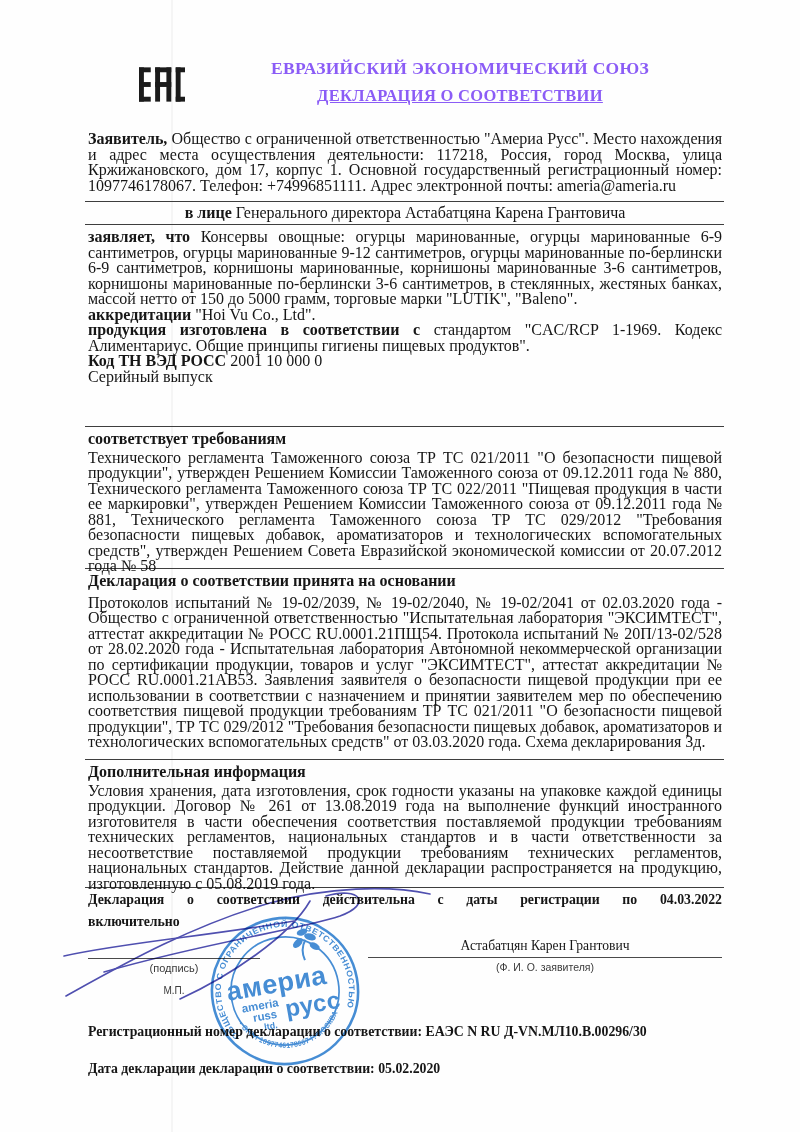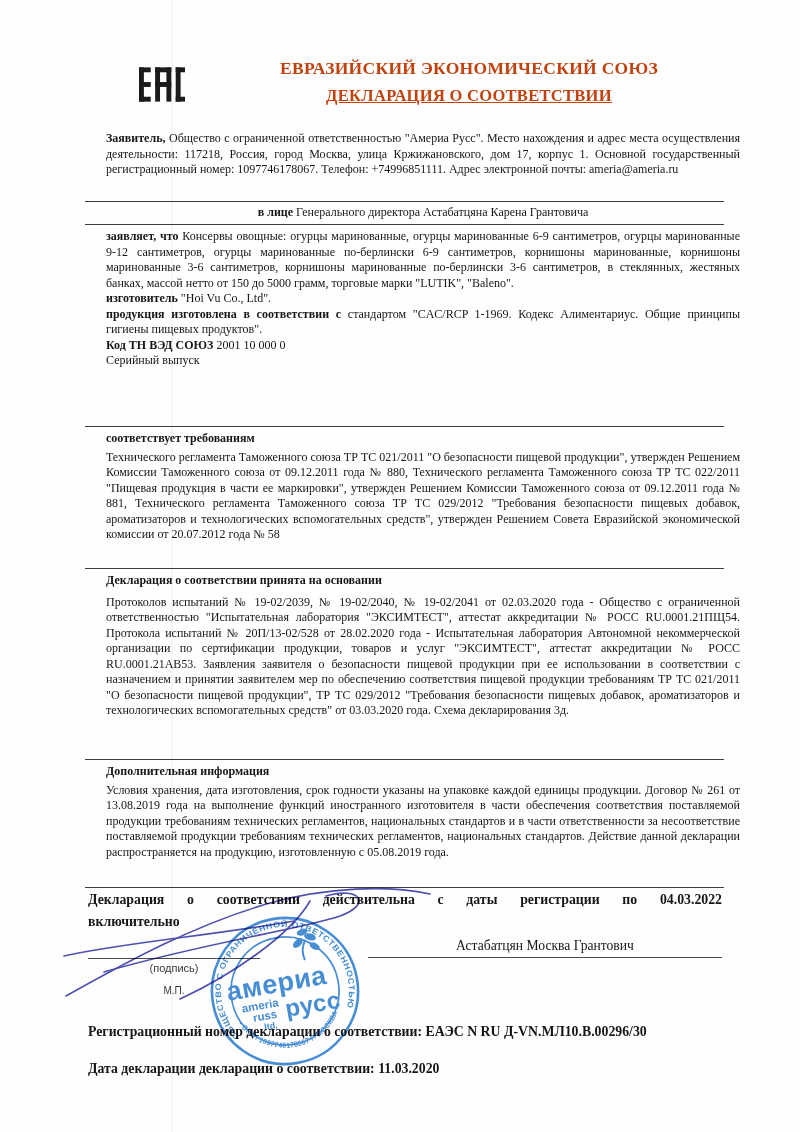--- a/index.html
+++ b/index.html
@@ -1,27 +1,27 @@
 <!DOCTYPE html>
 <html><head>
 <meta charset="utf-8">
 <style>
   html,body{margin:0;padding:0;background:#ffffff;}
   .page{position:relative;width:800px;height:1132px;background:#fefefe;overflow:hidden;
         font-family:"Liberation Serif", serif;color:#161616;}
   .fold{position:absolute;left:171px;top:0;width:2px;height:1132px;background:rgba(70,70,70,0.05);}
   
   .logo{position:absolute;left:139px;top:52px;}
-  .titles{position:absolute;left:207px;top:56px;width:524px;text-align:center;font-weight:bold;color:#c2410c;}
+  .titles{position:absolute;left:198px;top:56px;width:524px;text-align:center;font-weight:bold;color:#8b5cf6;}
   .title1{font-size:17.5px;letter-spacing:.3px;line-height:24px;}
   .title2{font-size:16.5px;letter-spacing:.3px;line-height:24px;margin-top:4px;text-decoration:underline;}
   
   .rule{position:absolute;left:85px;width:639px;border-top:1.4px solid #3e3e3e;height:0;}
   
-  .sec{position:absolute;left:106px;width:634px;font-size:12px;line-height:15.5px;text-align:justify;}
+  .sec{position:absolute;left:88px;width:634px;font-size:16px;line-height:15.5px;text-align:justify;}
   .sec b{font-weight:bold;}
   .sec .hd{font-weight:bold;text-align:left;}
   .sec .para{margin-top:3px;}
   .ln{text-align:justify;}
   .oneline{text-align:center;}
   
   .validity{position:absolute;left:88px;top:891px;width:634px;font-weight:bold;font-size:13.8px;line-height:17px;}
   .jline{display:inline-block;width:100%;height:18px;overflow:hidden;text-align:justify;}
   .jline::after{content:"";display:inline-block;width:100%;}
   
@@ -83,29 +83,29 @@
     <b>в лице</b>
     <span>Генерального директора Астабатцяна Карена Грантовича</span>
   </div>
 
   <div class="sec" style="top:229px">
     <div class="ln">
       <b>заявляет, что</b>
       <span>Консервы овощные: огурцы маринованные, огурцы маринованные 6-9 сантиметров, огурцы маринованные 9-12 сантиметров, огурцы маринованные по-берлински 6-9 сантиметров, корнишоны маринованные, корнишоны маринованные 3-6 сантиметров, корнишоны маринованные по-берлински 3-6 сантиметров, в стеклянных, жестяных банках, массой нетто от 150 до 5000 грамм, торговые марки "LUTIK", "Baleno".</span>
     </div>
     <div class="ln">
-      <b>изготовитель</b>
+      <b>аккредитации</b>
       <span>"Hoi Vu Co., Ltd".</span>
     </div>
     <div class="ln">
       <b>продукция изготовлена в соответствии с</b>
       <span>стандартом "CAC/RCP 1-1969. Кодекс Алиментариус. Общие принципы гигиены пищевых продуктов".</span>
     </div>
     <div class="ln">
-      <b>Код ТН ВЭД СОЮЗ</b>
+      <b>Код ТН ВЭД РОСС</b>
       <span>2001 10 000 0</span>
     </div>
     <div class="ln">Серийный выпуск</div>
   </div>
 
   <div class="sec" style="top:431px">
     <div class="hd">соответствует требованиям</div>
     <div class="para">Технического регламента Таможенного союза ТР ТС 021/2011 "О безопасности пищевой продукции", утвержден Решением Комиссии Таможенного союза от 09.12.2011 года № 880, Технического регламента Таможенного союза ТР ТС 022/2011 "Пищевая продукция в части ее маркировки", утвержден Решением Комиссии Таможенного союза от 09.12.2011 года № 881, Технического регламента Таможенного союза ТР ТС 029/2012 "Требования безопасности пищевых добавок, ароматизаторов и технологических вспомогательных средств", утвержден Решением Совета Евразийской экономической комиссии от 20.07.2012 года № 58</div>
   </div>
 
@@ -120,30 +120,31 @@
   </div>
 
   <div class="validity">
     <span class="jline">Декларация о соответствии действительна с даты регистрации по 04.03.2022</span>
     <div>включительно</div>
   </div>
 
   <div class="sigline-left"></div>
   <div class="cap sign-caption">(подпись)</div>
   <div class="cap mp">М.П.</div>
-  <div class="fio-name">Астабатцян Москва Грантович</div>
+  <div class="fio-name">Астабатцян Карен Грантович</div>
   <div class="sigline-right"></div>
+  <div class="cap fio-caption">(Ф. И. О. заявителя)</div>
 
   <div class="regline" style="top:1024px">
     <b>Регистрационный номер декларации о соответствии:</b>
     <b>ЕАЭС N RU Д-VN.МЛ10.В.00296/30</b>
   </div>
   <div class="regline" style="top:1061px">
     <b>Дата декларации декларации о соответствии:</b>
-    <b>11.03.2020</b>
+    <b>05.02.2020</b>
   </div>
 
   <div class="stamp">
     <svg width="158" height="158" viewBox="0 0 158 158" xmlns="http://www.w3.org/2000/svg" style="font-family:'Liberation Sans',sans-serif;">
       <defs>
         <path id="arcTop" d="M 26.6 115.7 A 64 64 0 1 1 131.4 115.7" fill="none"></path>
         <path id="arcBottom" d="M 27.4 103.1 A 57 57 0 0 0 130.6 103.1" fill="none"></path>
       </defs>
       <g transform="rotate(-10 79 79)" fill="#2e7fd0" stroke="none" opacity="0.95">
         <circle cx="79" cy="79" r="73" fill="none" stroke="#2e7fd0" stroke-width="2.6"></circle>

